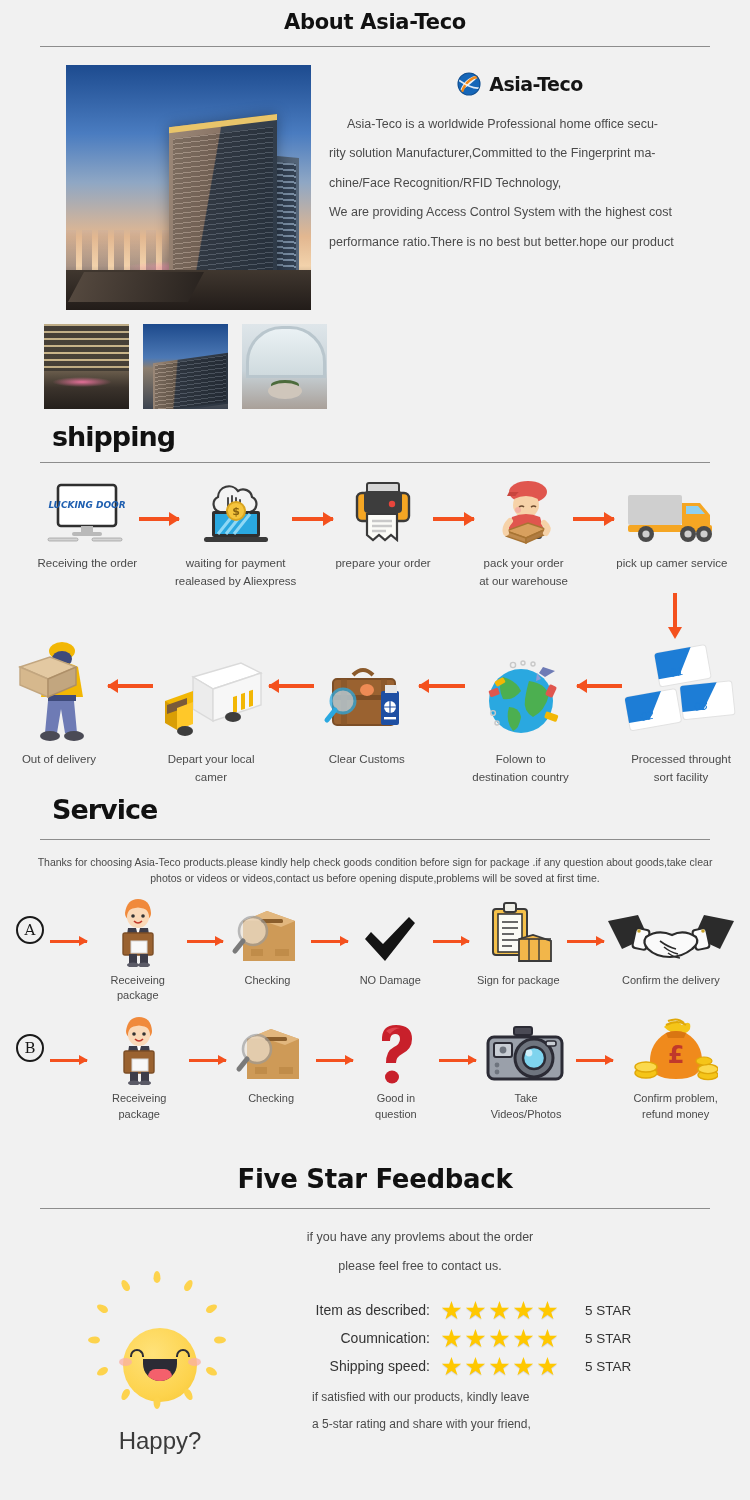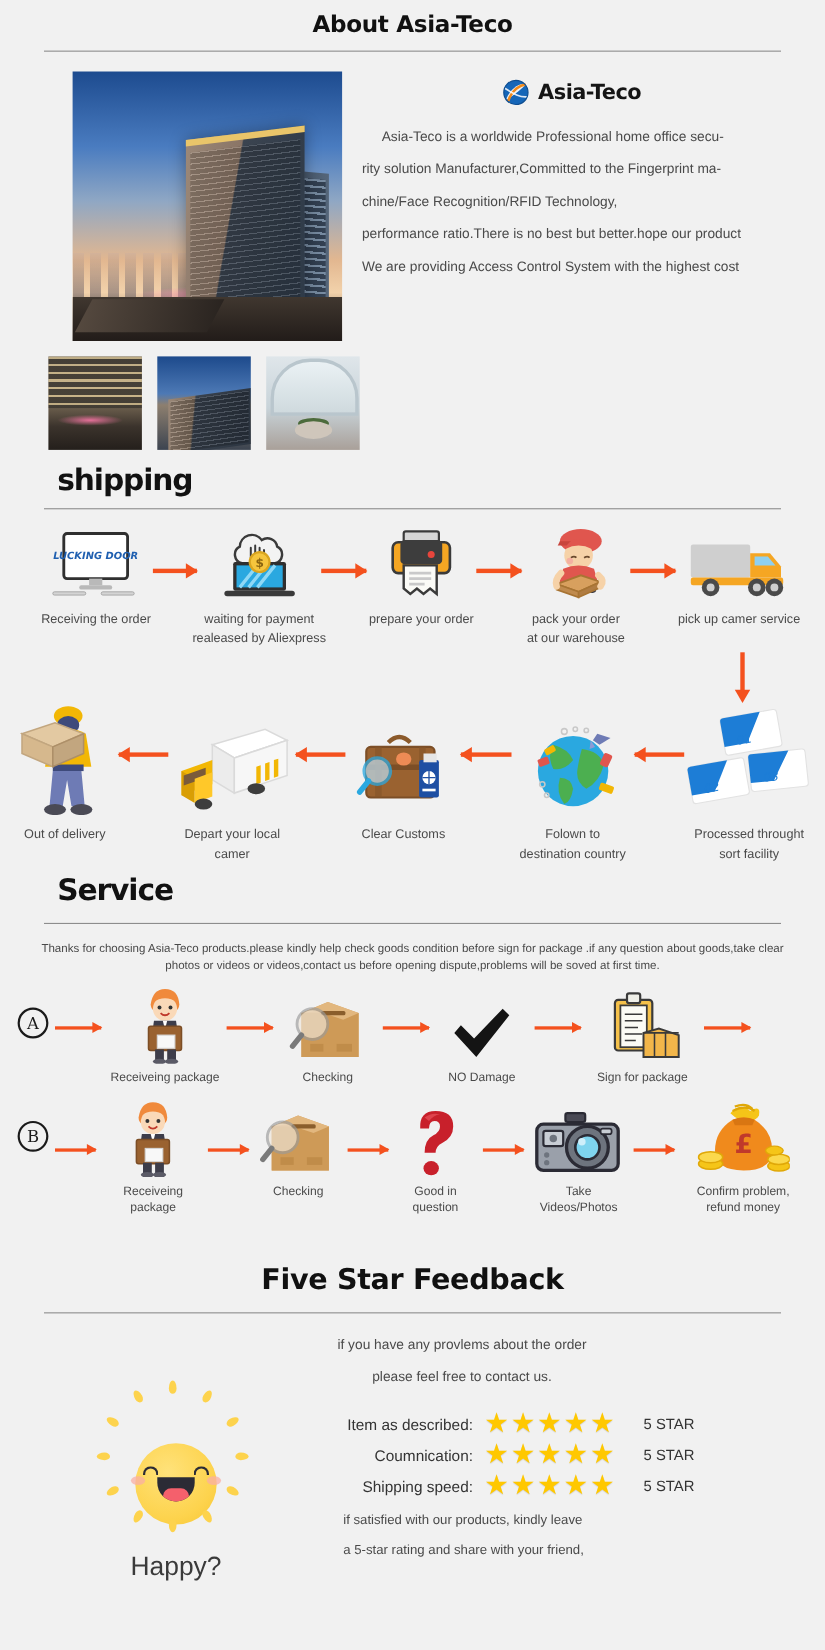--- a/index.html
+++ b/index.html
@@ -187,22 +187,22 @@
               <circle cx="13" cy="13" r="11" fill="none" stroke="#0f4e91" stroke-width="1.1"></circle>
             </svg>
           </span>
           <span class="logo-name">Asia-Teco</span>
         </div>
 
         <div class="about-p">
           <div style="text-indent:18px;">Asia-Teco  is a worldwide Professional home office secu-</div>
           <div>rity solution Manufacturer,Committed to the Fingerprint ma-</div>
           <div>chine/Face Recognition/RFID Technology,</div>
+          <div>We are providing Access Control System with the highest cost</div>
           <div>performance ratio.There is no best but better.hope our product</div>
-          <div>We are providing Access Control System with the highest cost</div>
         </div>
       </div>
     </div>
 
     <div class="thumbs">
       <div class="thumb t1"></div>
       <div class="thumb t2"></div>
       <div class="thumb t3"></div>
     </div>
   </div>
@@ -505,20 +505,35 @@
             <path d="M36 38 l14 -4 l18 6 l0 20 l-32 0z" fill="#F2B64A" stroke="#3a3a3a" stroke-width="1.8"></path>
             <path d="M36 38 l32 0" stroke="#3a3a3a" stroke-width="1.6"></path>
             <path d="M46 38 l0 22 M56 38 l0 22" stroke="#3a3a3a" stroke-width="1.4"></path>
           </svg>
         </div>
         <div class="svc-cap">Sign for package</div>
       </div>
 
       <div class="sarrow" style="width:42px; margin:0 4px 16px 4px;"></div>
 
+      <div class="step" style="width:132px;">
+        <div class="icon-box" style="height:70px;">
+          <svg width="126" height="54" viewBox="0 0 126 54">
+            <path d="M0 8 l30 -6 l10 22 l-26 12z" fill="#2B2B2B"></path>
+            <path d="M126 8 l-30 -6 l-10 22 l26 12z" fill="#2B2B2B"></path>
+            <rect x="26" y="16" width="14" height="20" rx="3" fill="#FAFAFA" stroke="#2B2B2B" stroke-width="2" transform="rotate(12 33 26)"></rect>
+            <rect x="86" y="16" width="14" height="20" rx="3" fill="#FAFAFA" stroke="#2B2B2B" stroke-width="2" transform="rotate(-12 93 26)"></rect>
+            <path d="M38 24 q12 -8 26 -2 q12 -6 24 2 q4 6 -4 12 q-10 8 -22 8 q-14 0 -22 -8 q-6 -6 -2 -12z" fill="#FAFAFA" stroke="#2B2B2B" stroke-width="2.2"></path>
+            <path d="M52 28 q8 6 16 8 M56 34 q6 5 14 7 M60 40 q5 4 12 5" stroke="#2B2B2B" stroke-width="1.6" fill="none"></path>
+            <circle cx="31" cy="18" r="1.8" fill="#C8A22A"></circle>
+            <circle cx="95" cy="18" r="1.8" fill="#C8A22A"></circle>
+          </svg>
+        </div>
+        <div class="svc-cap">Confirm the delivery</div>
+      </div>
     </div>
 
     <div class="flow" style="padding:12px 16px 0 16px;">
       <div style="display:flex; align-items:center; height:66px;">
         <div class="circ-letter">B</div>
       </div>
       <div class="sarrow" style="width:42px; margin:0 6px 16px 6px;"></div>
 
       <div class="step" style="width:104px;">
         <div class="icon-box" style="height:70px;">

